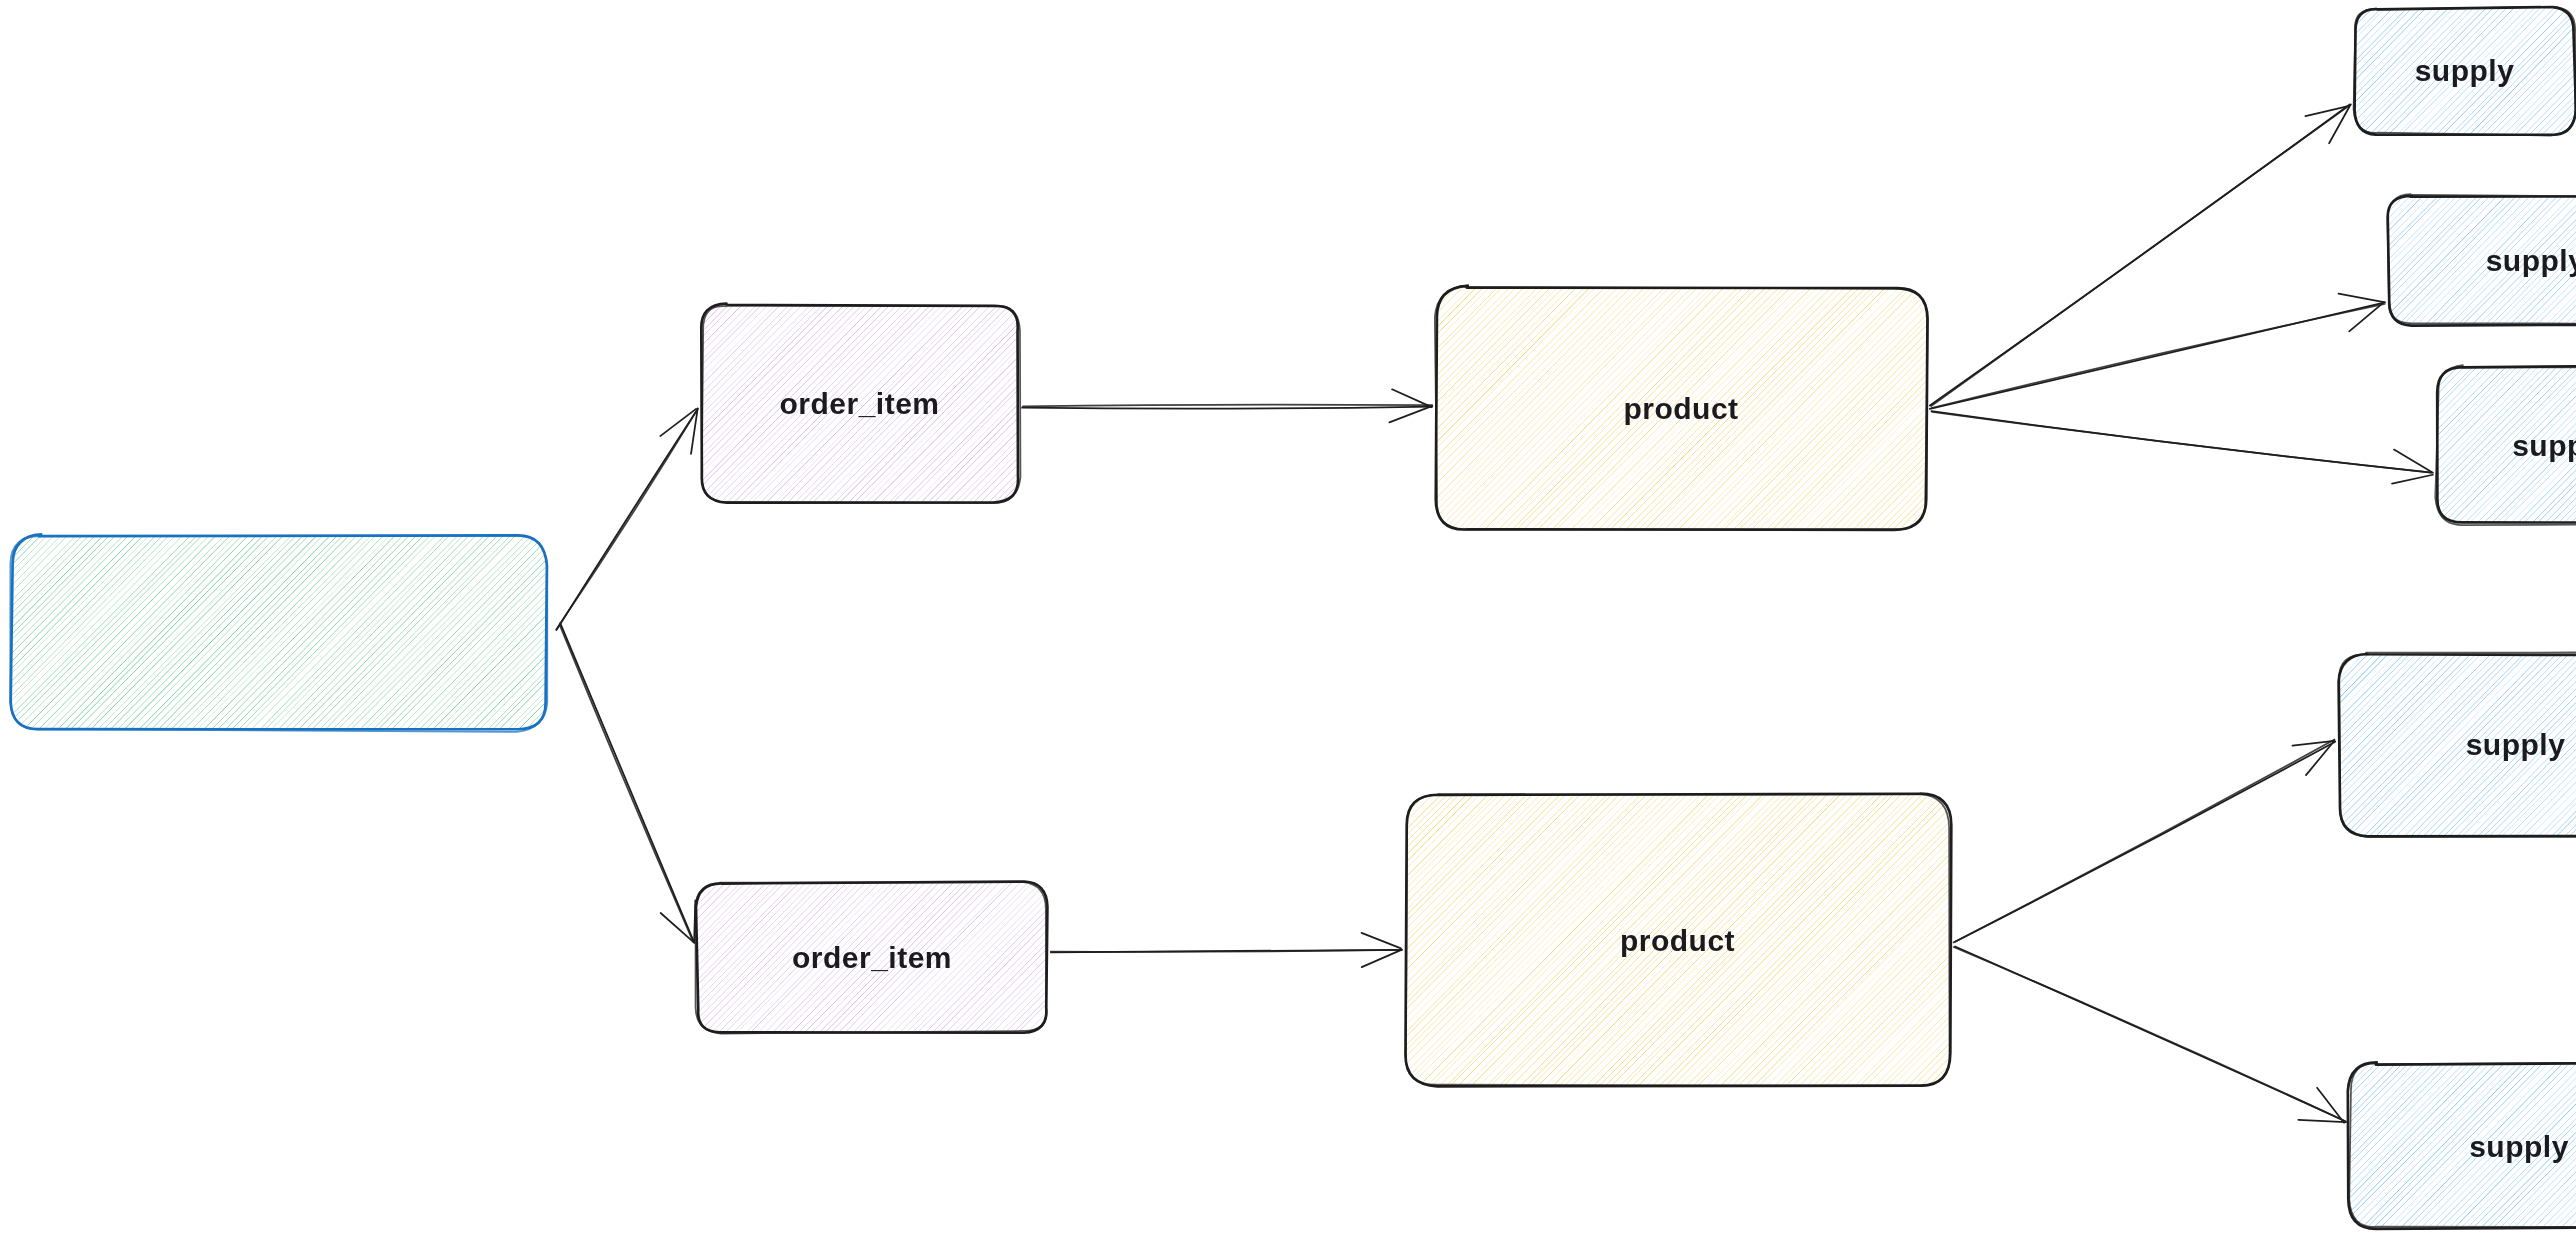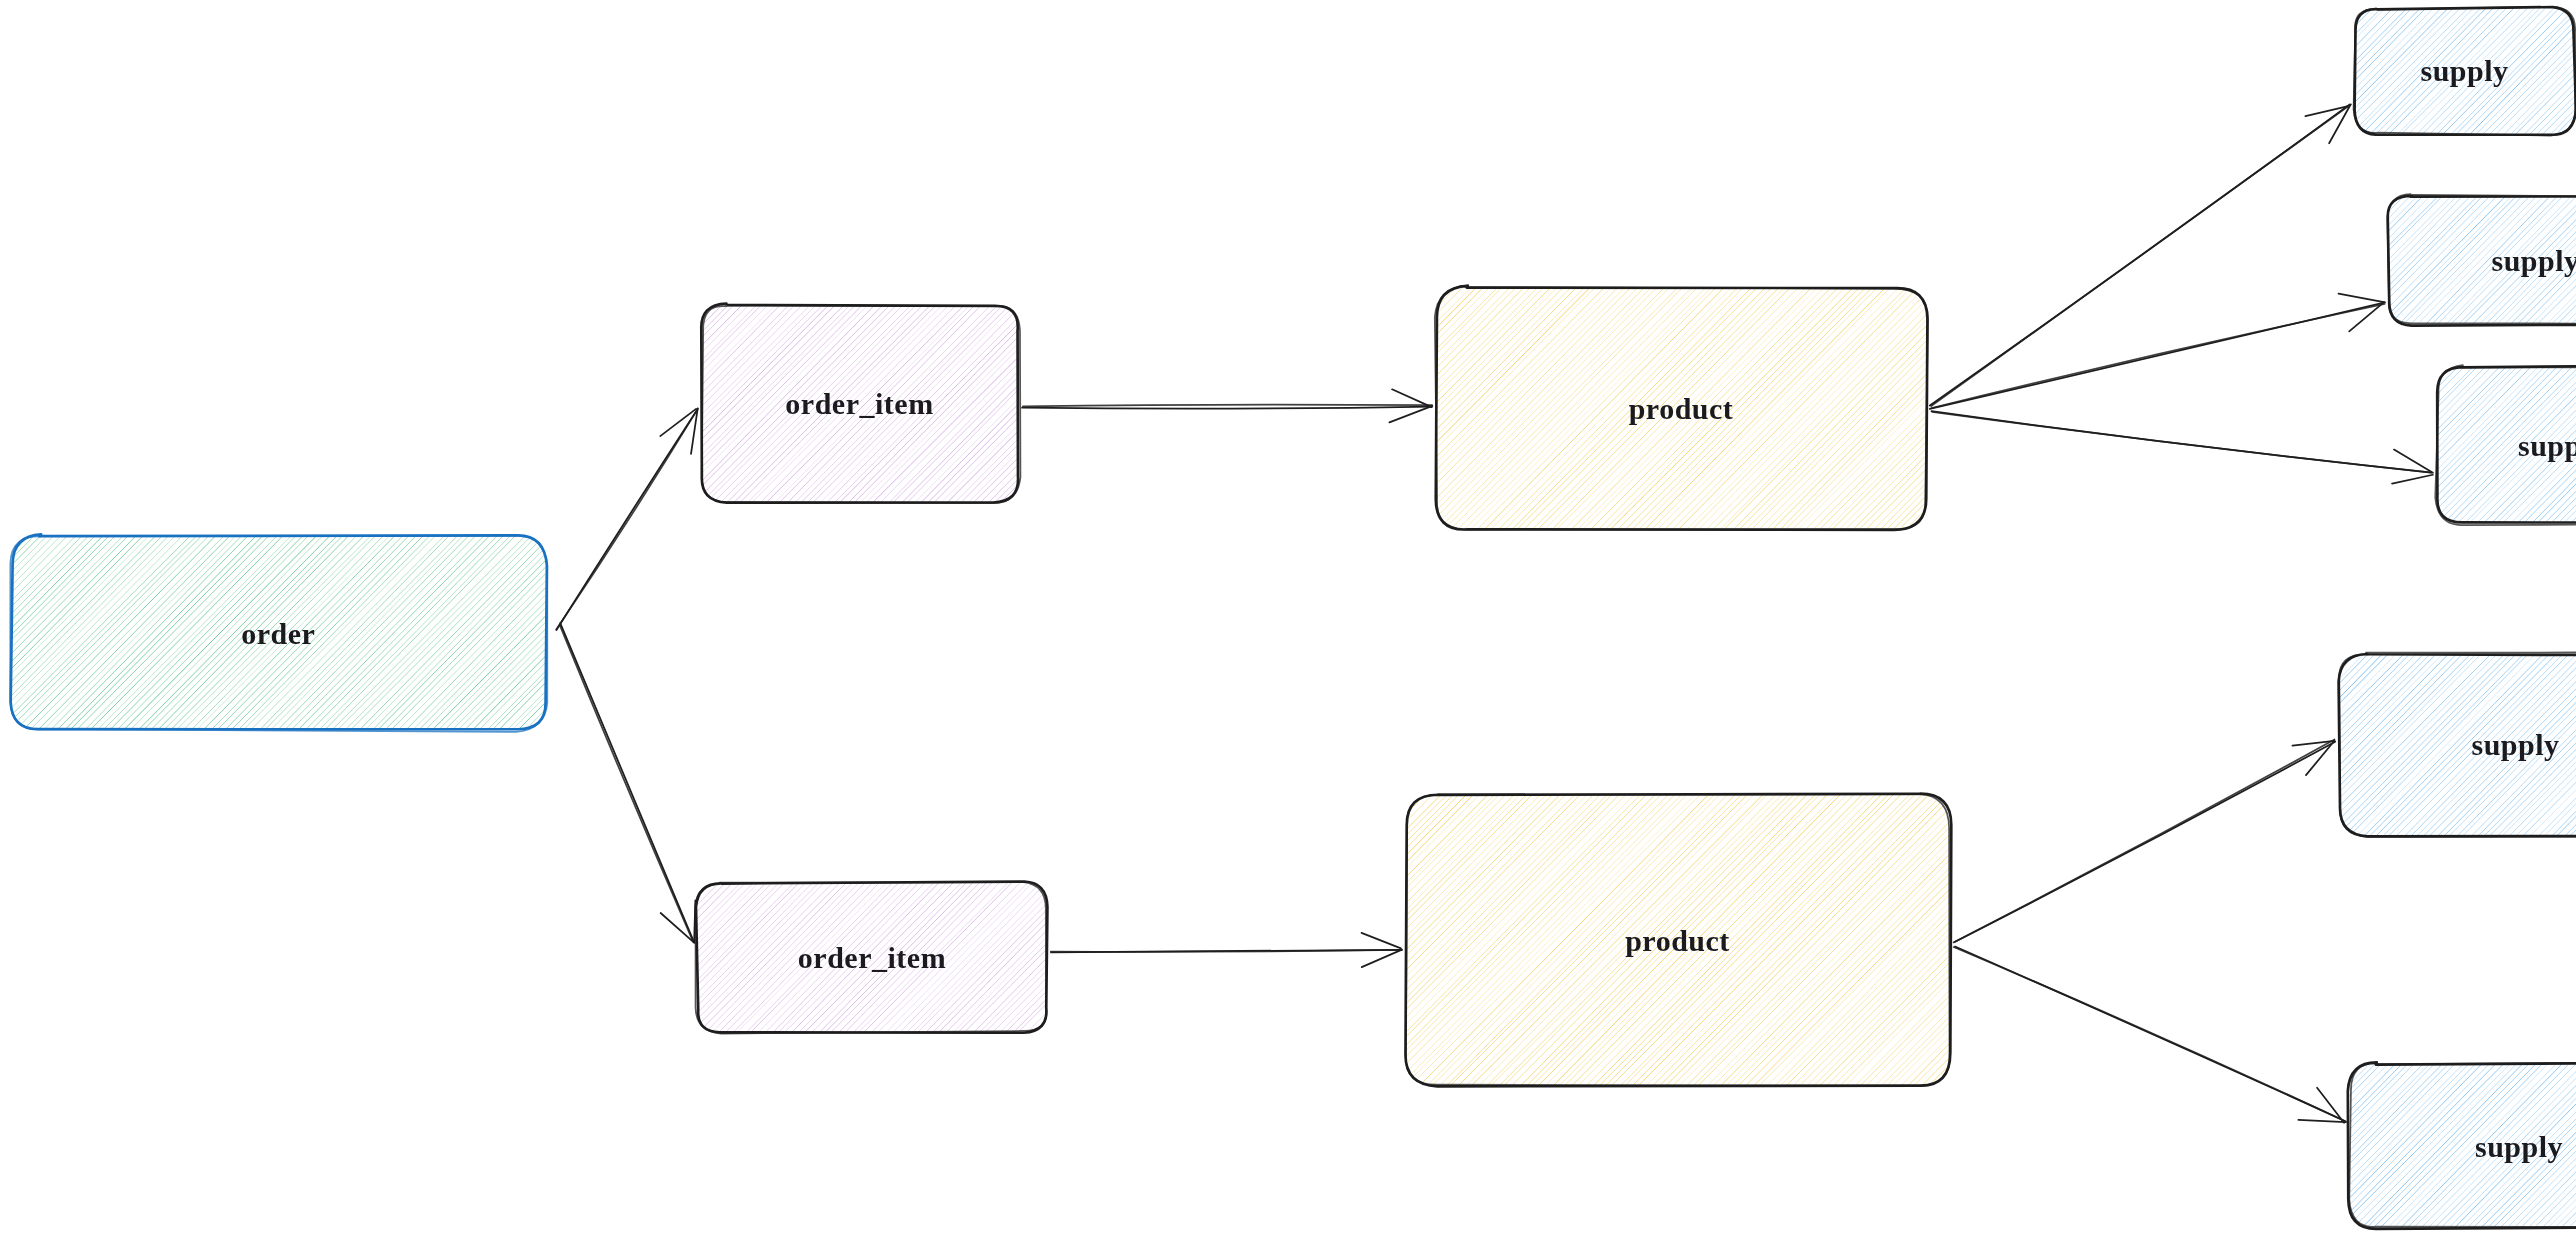--- a/index.html
+++ b/index.html
@@ -19,21 +19,21 @@
     position: absolute;
     left: 0; top: 0;
     width: 2700px;
     height: 1233px;
   }
   .node-label {
     position: absolute;
     display: flex;
     align-items: center;
     justify-content: center;
-    font-family: Liberation Serif, serif;
+    font-family: Liberation Sans, sans-serif;
     font-size: 30px;
     font-weight: 600;
     color: #1b1b1f;
     letter-spacing: 0.5px;
     pointer-events: none;
     white-space: nowrap;
   }
   .node-hit {
     position: absolute;
     cursor: pointer;
@@ -1292,21 +1292,20 @@
             <line x1="5501.115934316069" y1="2059.5117264566943" x2="5171.424600979313" y2="2392.8893632860854" stroke="#6ab6ef" stroke-width="1.66" stroke-linecap="round" opacity="0.66"></line>
             <line x1="5515.159285346046" y1="2059.384899259545" x2="5185.384265881032" y2="2391.1098962677643" stroke="#6ab6ef" stroke-width="0.91" stroke-linecap="round" opacity="0.92"></line>
             <line x1="5526.626955956221" y1="2058.807300030254" x2="5198.027130143717" y2="2389.7467423165217" stroke="#6ab6ef" stroke-width="0.94" stroke-linecap="round" opacity="0.66"></line>
           </g>
           <path d="M 4612.092782582715 2067.250474589132 L 5164.137455211579 2063.558035513945 Q 5217.785829822346 2063.9070220692083 5221.0317296333615 2119.2899510348216 L 5221.668217021599 2333.2598584091293 Q 5219.34043623507 2383.5461609201507 5166.227594288811 2382.7055639235305 L 4613.111794888228 2385.908308655955 Q 4558.98753397353 2386.5092705627903 4558.305509229004 2328.471389168687 L 4557.37798965089 2117.745628709905 Q 4560.950335017592 2062.717137497105 4613.614348855987 2062.7514927273614" stroke="#1e1e1e" fill="none" stroke-width="5.2" stroke-linecap="round" stroke-linejoin="round"></path>
           <path d="M 4610.855132889747 2066.372996561043 L 5166.800459444896 2062.6572038980203 Q 5221.418041292578 2063.0822177698838 5217.23310485892 2120.9649831810966 L 5219.729204244912 2327.9954510031266 Q 5223.58066904135 2383.0357433186846 5169.347222553939 2382.321284097992 L 4613.312899344787 2381.681570988335 Q 4563.249047246575 2385.4677952481434 4560.1851052556185 2328.225298106857 L 4563.43100496009 2117.4308830818163 Q 4563.361449409649 2062.4782850334423 4614.094979582727 2064.9896279899403" stroke="#1e1e1e" fill="none" stroke-width="3.4" stroke-linecap="round" stroke-linejoin="round" opacity="0.75"></path>
         </g>
       </g>
     </svg>
 <div class="node-hit" style="left: 11.3px; top: 536px; width: 534px; height: 195px;"></div>
-    <div class="node-label" style="left: 11.3px; top: 536px; width: 534px; height: 195px; color: rgb(27, 27, 31);">order</div>
     <div class="node-hit" style="left: 701px; top: 305px; width: 317px; height: 198px;"></div>
     <div class="node-label" style="left: 701px; top: 305px; width: 317px; height: 198px; color: rgb(27, 27, 31);">order_item</div>
     <div class="node-hit" style="left: 697px; top: 883px; width: 350px; height: 149px;"></div>
     <div class="node-label" style="left: 697px; top: 883px; width: 350px; height: 149px; color: rgb(27, 27, 31);">order_item</div>
     <div class="node-hit" style="left: 1436px; top: 287px; width: 490px; height: 244px;"></div>
     <div class="node-label" style="left: 1436px; top: 287px; width: 490px; height: 244px; color: rgb(27, 27, 31);">product</div>
     <div class="node-hit" style="left: 1405px; top: 795px; width: 545px; height: 291px;"></div>
     <div class="node-label" style="left: 1405px; top: 795px; width: 545px; height: 291px; color: rgb(27, 27, 31);">product</div>
     <div class="node-hit" style="left: 2354px; top: 8.2px; width: 221px; height: 126px;"></div>
     <div class="node-label" style="left: 2354px; top: 8.2px; width: 221px; height: 126px; color: rgb(27, 27, 31);">supply</div>

